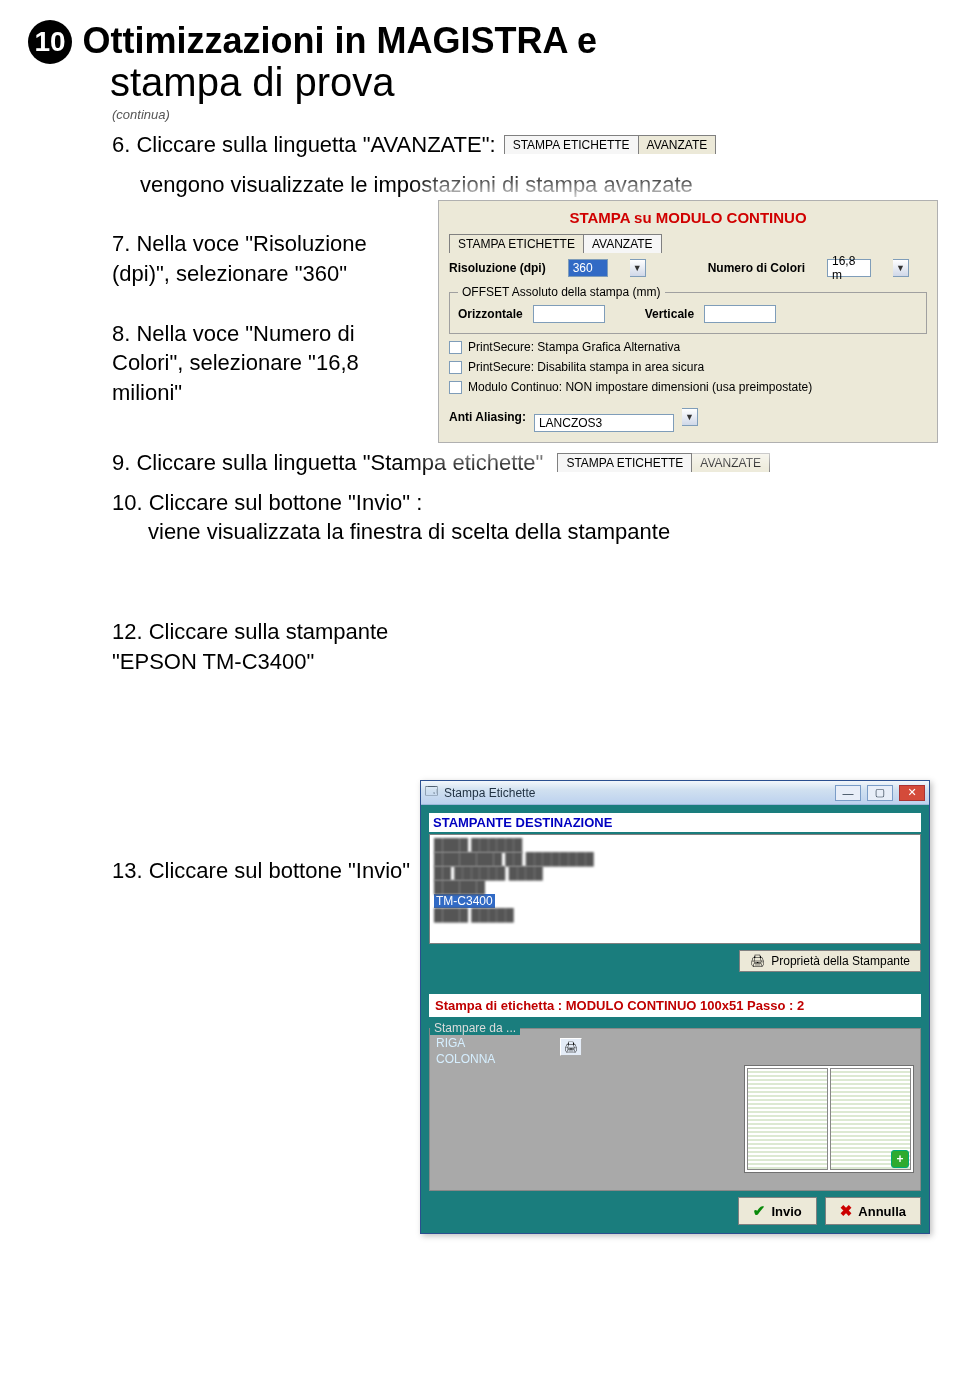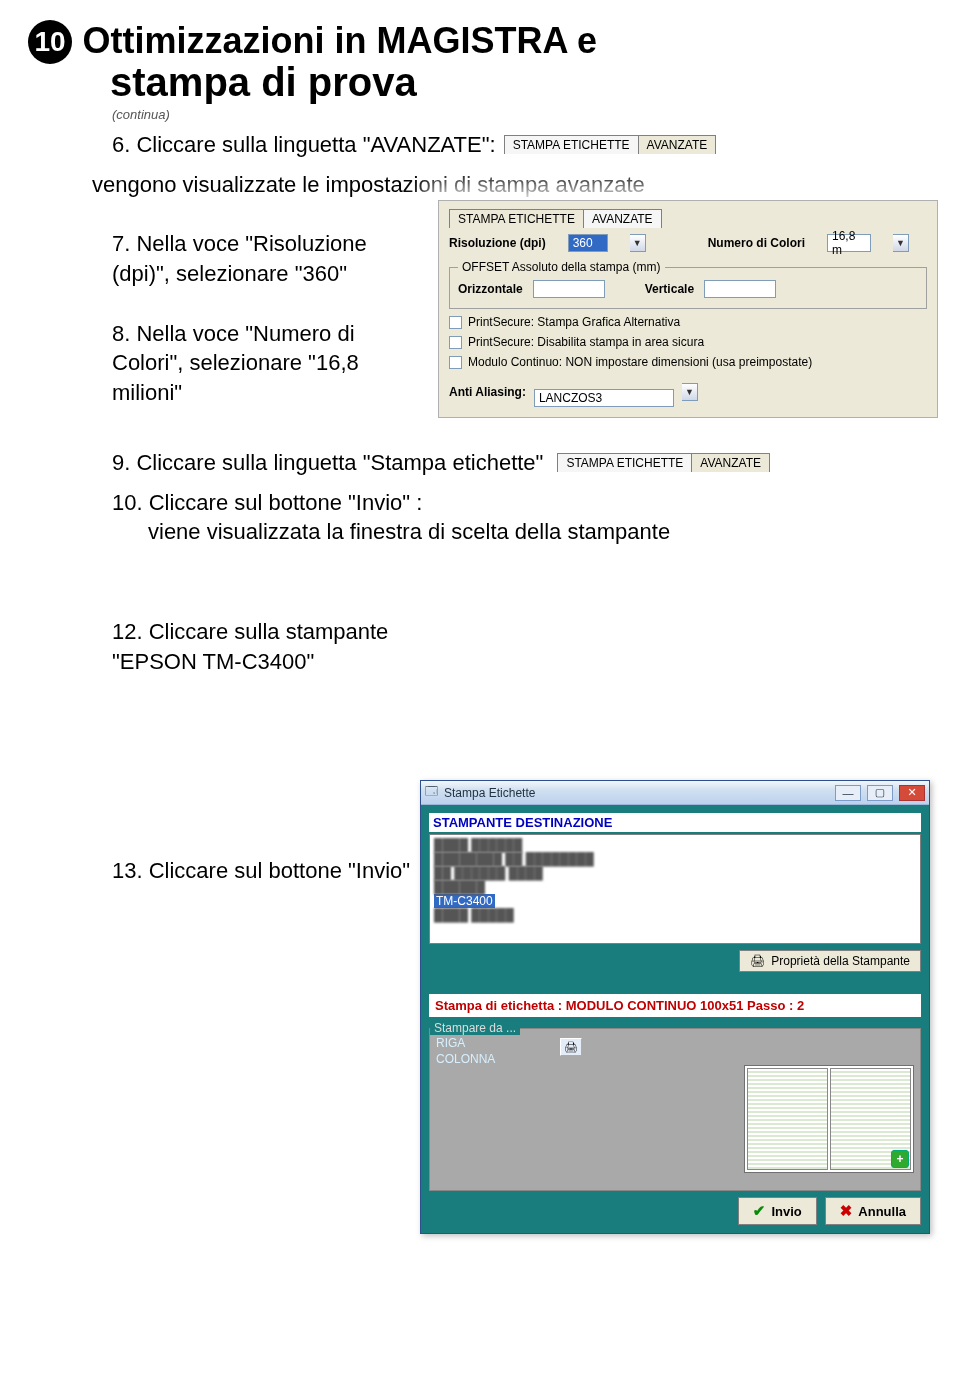--- a/index.html
+++ b/index.html
@@ -19,25 +19,25 @@
     background: #000;
     color: #fff;
     text-align: center;
     line-height: 44px;
     font-weight: bold;
     font-size: 28px;
     vertical-align: top;
     margin-right: 6px;
   }
   .title-line1 { font-weight: bold; font-size: 36px; display: inline; }
-  .title-line2 { font-weight: bold; font-size: 40px; margin-left: 82px; margin-top: -4px; }
+  .title-line2 { font-weight: normal; font-size: 40px; margin-left: 82px; margin-top: -4px; }
   .continua { color: #555; font-style: italic; font-size: 13px; margin-left: 84px; margin-top: 2px; }
   .body-text { font-size: 22px; line-height: 1.35; }
   .step6 { margin-left: 84px; margin-top: 8px; display:flex; align-items:center; gap:8px; }
-  .step-sub { margin-left: 64px; margin-top: 10px; }
+  .step-sub { margin-left: 112px; margin-top: 10px; }
   .step7, .step8 { margin-left: 84px; margin-top: 30px; width: 300px; }
   .step9 { margin-left: 84px; margin-top: 40px; display:flex; align-items:center; gap:14px; }
   .step10 { margin-left: 84px; margin-top: 10px; }
   .step10-sub { margin-left: 120px; }
   .step12 { margin-left: 84px; margin-top: 70px; width: 340px; }
   .step13 { margin-left: 84px; margin-top: 180px; }
 
   
   .tabstrip {
     display: inline-flex;
@@ -205,20 +205,21 @@
       <span class="tab">AVANZATE</span>
     </span>
   </div>
   <div class="step-sub body-text">vengono visualizzate le impostazioni di stampa avanzate</div>
 
   <div class="step7 body-text">7. Nella voce "Risoluzione (dpi)", selezionare "360"</div>
 
   <div class="step8 body-text">8. Nella voce "Numero di Colori", selezionare "16,8 milioni"</div>
 
   <div class="settings-box">
+    <div class="settings-title">STAMPA su MODULO CONTINUO</div>
     <div class="tabstrip settings-tabs">
       <span class="tab">STAMPA ETICHETTE</span>
       <span class="tab active">AVANZATE</span>
     </div>
     <div class="row">
       <span class="bold">Risoluzione (dpi)</span>
       <span class="field dpi-field">360</span>
         <span class="drop-btn">▼</span>
       <span style="width:18px"></span>
       <span class="bold">Numero di Colori</span>

